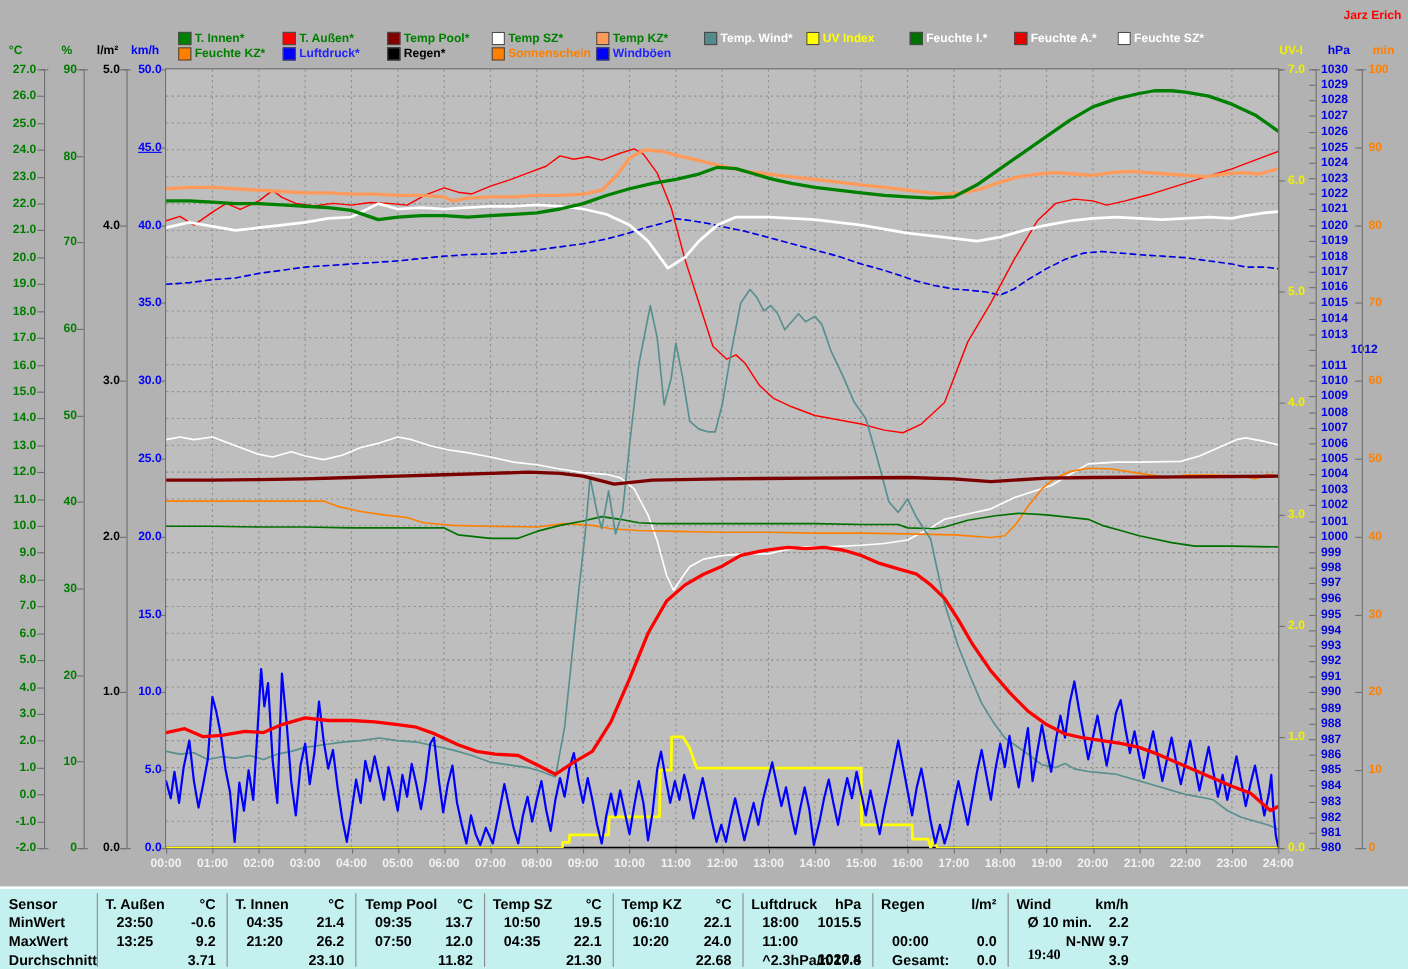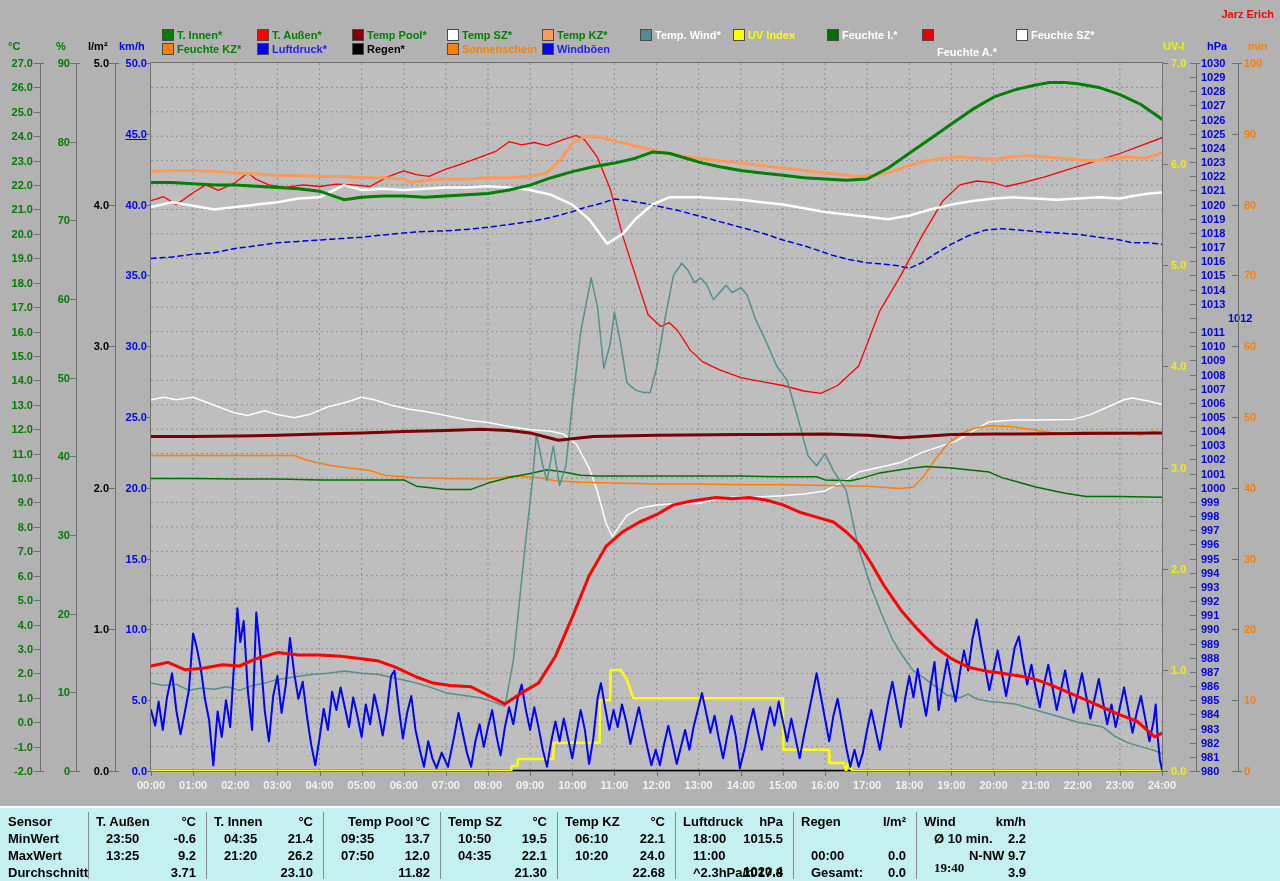--- a/index.html
+++ b/index.html
@@ -55,21 +55,21 @@
       <div class="leg-item" style="left: 733px; top: 29px;">
         <span class="leg-sq" style="background: rgb(255, 255, 0);"></span>
         <span class="leg-tx" style="color: rgb(255, 255, 0);">UV Index</span>
       </div>
       <div class="leg-item" style="left: 827px; top: 29px;">
         <span class="leg-sq" style="background: rgb(0, 112, 0);"></span>
         <span class="leg-tx" style="color: rgb(255, 255, 255);">Feuchte I.*</span>
       </div>
       <div class="leg-item" style="left: 922px; top: 29px;">
         <span class="leg-sq" style="background: rgb(232, 0, 0);"></span>
-        <span class="leg-tx" style="color: rgb(255, 255, 255); margin-top: 17px;">Feuchte A.*</span>
+        <span class="leg-tx" style="color: rgb(255, 255, 255);">Feuchte A.*</span>
       </div>
       <div class="leg-item" style="left: 1016px; top: 29px;">
         <span class="leg-sq" style="background: rgb(255, 255, 255);"></span>
         <span class="leg-tx" style="color: rgb(255, 255, 255);">Feuchte SZ*</span>
       </div>
       <div class="leg-item" style="left: 162px; top: 43px;">
         <span class="leg-sq" style="background: rgb(255, 128, 0);"></span>
         <span class="leg-tx" style="color: rgb(0, 128, 0);">Feuchte KZ*</span>
       </div>
       <div class="leg-item" style="left: 257px; top: 43px;">
@@ -507,21 +507,21 @@
       <div class="tcell" style="left: 96px; top: 57px; width: 100px; text-align: right;">3.71</div>
       <div class="tsep" style="left: 206px;"></div>
       <div class="tcell" style="left: 214px; top: 6px; width: 89px; text-align: left;">T. Innen</div>
       <div class="tcell" style="left: 214px; top: 6px; width: 99px; text-align: right;">°C</div>
       <div class="tcell" style="left: 224px; top: 23px; width: 89px; text-align: left;">04:35</div>
       <div class="tcell" style="left: 214px; top: 23px; width: 99px; text-align: right;">21.4</div>
       <div class="tcell" style="left: 224px; top: 40px; width: 89px; text-align: left;">21:20</div>
       <div class="tcell" style="left: 214px; top: 40px; width: 99px; text-align: right;">26.2</div>
       <div class="tcell" style="left: 214px; top: 57px; width: 99px; text-align: right;">23.10</div>
       <div class="tsep" style="left: 323px;"></div>
-      <div class="tcell" style="left: 348px; top: 6px; width: 89px; text-align: left;">Temp Pool</div>
+      <div class="tcell" style="left: 332px; top: 6px; width: 89px; text-align: left;">Temp Pool</div>
       <div class="tcell" style="left: 331px; top: 6px; width: 99px; text-align: right;">°C</div>
       <div class="tcell" style="left: 341px; top: 23px; width: 89px; text-align: left;">09:35</div>
       <div class="tcell" style="left: 331px; top: 23px; width: 99px; text-align: right;">13.7</div>
       <div class="tcell" style="left: 341px; top: 40px; width: 89px; text-align: left;">07:50</div>
       <div class="tcell" style="left: 331px; top: 40px; width: 99px; text-align: right;">12.0</div>
       <div class="tcell" style="left: 331px; top: 57px; width: 99px; text-align: right;">11.82</div>
       <div class="tsep" style="left: 440px;"></div>
       <div class="tcell" style="left: 448px; top: 6px; width: 89px; text-align: left;">Temp SZ</div>
       <div class="tcell" style="left: 448px; top: 6px; width: 99px; text-align: right;">°C</div>
       <div class="tcell" style="left: 458px; top: 23px; width: 89px; text-align: left;">10:50</div>

